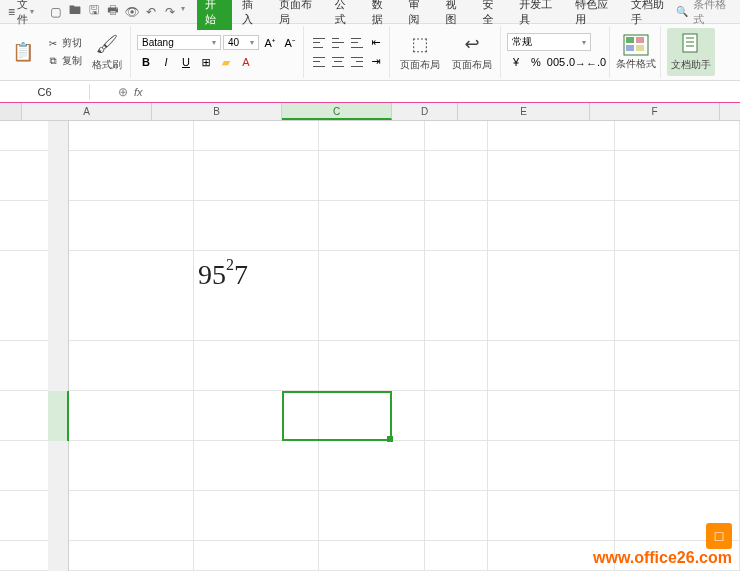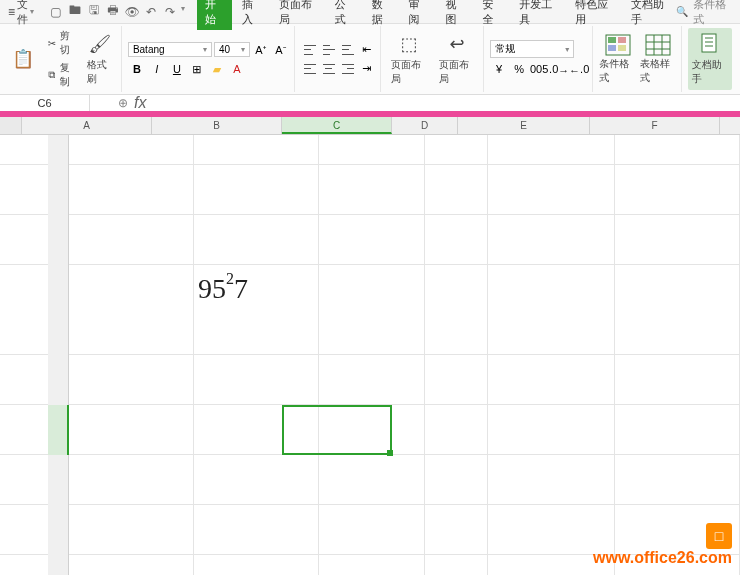--- a/index.html
+++ b/index.html
@@ -43,24 +43,24 @@
     .align-btn { width: 18px; height: 18px; display: flex; align-items: center; justify-content: center; border: 1px solid transparent; }
     .align-lines { width: 12px; height: 10px; display: flex; flex-direction: column; justify-content: space-between; }
     .align-lines span { height: 1px; background: #555; display: block; }
     
     .cond-fmt { display: flex; flex-direction: column; align-items: center; gap: 1px; font-size: 10px; color: #444; }
     .cond-fmt .ico { width: 26px; height: 22px; }
     
     .highlight-btn { background: #d4e8d4; padding: 4px; border-radius: 2px; }
     
     
-    .formula-bar { display: flex; border-bottom: 6px solid #ec4899; height: 22px; background: #fff; }
+    .formula-bar { display: flex; align-items: center; border-bottom: 1px solid #ec4899; height: 22px; background: #fff; }
     .namebox { width: 90px; border-right: 1px solid #dcdcdc; padding: 2px 6px; font-size: 11px; color: #333; text-align: center; }
     .fx-area { display: flex; align-items: center; gap: 6px; padding-left: 28px; }
-    .fx-sym { font-style: italic; color: #666; font-size: 16px; }
+    .fx-sym { font-style: italic; color: #666; font-size: 11px; }
     .fx-zoom { color: #888; font-size: 12px; }
     
     
     .sheet { position: relative; }
     .colheads { display: flex; background: #f0f0f0; border-bottom: 1px solid #d0d0d0; height: 18px; }
     .corner { width: 22px; border-right: 1px solid #d0d0d0; background: #eaeaea; }
     .colhead { border-right: 1px solid #d0d0d0; text-align: center; font-size: 10px; color: #555; line-height: 18px; }
     .colhead.A { width: 130px; }
     .colhead.B { width: 130px; }
     .colhead.C { width: 110px; }
@@ -270,32 +270,20 @@
           <svg width="26" height="22">
               <rect x="1" y="1" width="24" height="20" fill="none" stroke="#3a7a3a" stroke-width="1"></rect>
               <rect x="3" y="3" width="8" height="6" fill="#6ab06a"></rect>
               <rect x="13" y="3" width="8" height="6" fill="#d99"></rect>
               <rect x="3" y="11" width="8" height="6" fill="#9ad"></rect>
               <rect x="13" y="11" width="8" height="6" fill="#dd9"></rect>
             </svg>
         </span>
         <span>条件格式</span>
       </div>
-      <div class="cond-fmt">
-        <span class="ico">
-          <svg width="26" height="22">
-              <rect x="1" y="1" width="24" height="20" fill="none" stroke="#3a7a3a" stroke-width="1"></rect>
-              <line x1="1" y1="8" x2="25" y2="8" stroke="#3a7a3a"></line>
-              <line x1="1" y1="15" x2="25" y2="15" stroke="#3a7a3a"></line>
-              <line x1="9" y1="1" x2="9" y2="21" stroke="#3a7a3a"></line>
-              <line x1="17" y1="1" x2="17" y2="21" stroke="#3a7a3a"></line>
-            </svg>
-        </span>
-        <span>表格样式</span>
-      </div>
     </div>
   </div>
 
   <div class="group" style="border-right:none">
     <div class="big-btn highlight-btn">
       <span class="ico">
         <svg width="24" height="24">
             <rect x="4" y="2" width="14" height="18" fill="#fff" stroke="#3a7a3a"></rect>
             <line x1="7" y1="6" x2="15" y2="6" stroke="#3a7a3a"></line>
             <line x1="7" y1="10" x2="15" y2="10" stroke="#3a7a3a"></line>

